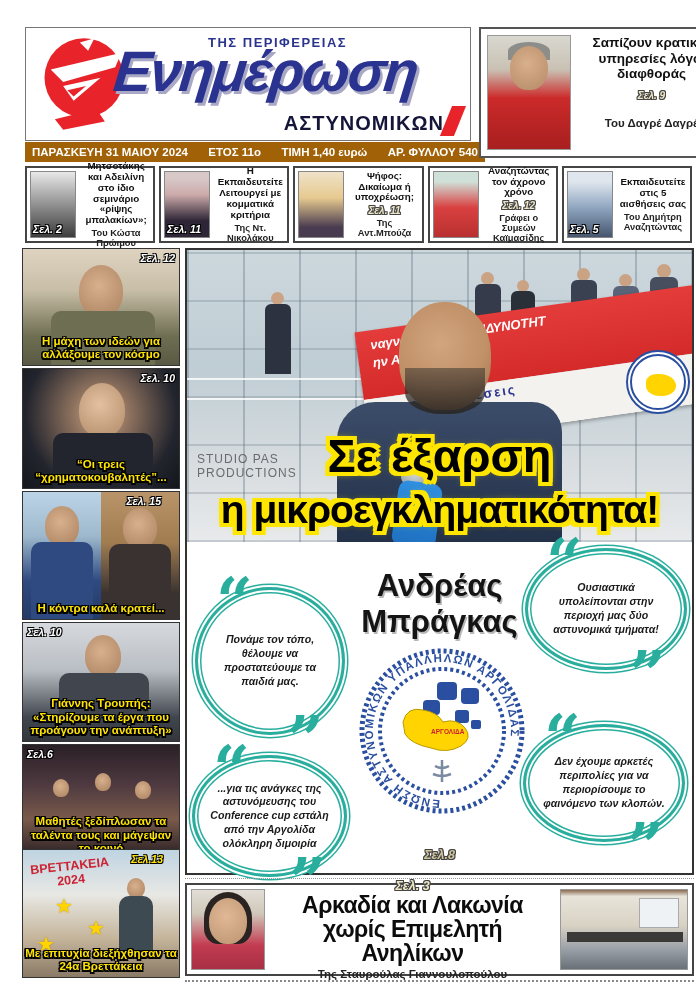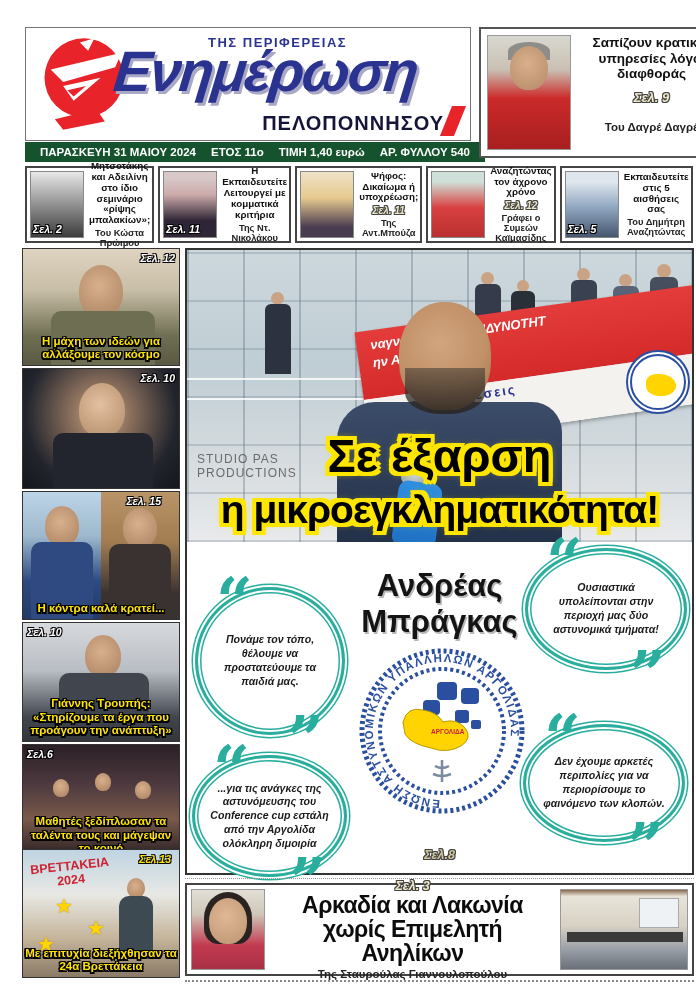--- a/index.html
+++ b/index.html
@@ -9,41 +9,41 @@
 
   
   .masthead { position:absolute; left:25px; top:27px; width:446px; height:114px; border:1px solid #777; background:#fff; }
   .m-logo { position:absolute; left:6px; top:4px; width:104px; height:104px; }
   .m-tagline { position:absolute; left:182px; top:7px; font-size:13px; font-weight:bold; color:#2b3390; letter-spacing:1.5px; }
   .m-title { position:absolute; left:88px; top:10px; font-size:57px; font-weight:bold; font-style:italic; color:#2b3390; transform:skewX(-6deg); text-shadow:3px 3px 0 #a9a9c6; letter-spacing:-2px; white-space:nowrap; }
   .m-sub { position:absolute; right:26px; top:84px; font-size:20px; font-weight:800; color:#15153a; letter-spacing:1px; }
   .m-slash { position:absolute; right:10px; top:78px; width:14px; height:30px; background:#e8232a; transform:skewX(-22deg); }
 
   
-  .datebar { position:absolute; left:25px; top:142px; width:460px; height:20px; background:#14532d; color:#fff; font-size:11.5px; font-weight:bold; display:flex; align-items:center; justify-content:space-between; padding:0 15px; white-space:nowrap; }
+  .datebar { position:absolute; left:25px; top:142px; width:460px; height:20px; background:#a16207; color:#fff; font-size:11.5px; font-weight:bold; display:flex; align-items:center; justify-content:space-between; padding:0 7px; white-space:nowrap; }
 
   
   .tr-box { position:absolute; left:479px; top:27px; width:251px; height:131px; border:2px solid #555; background:#fff; display:flex; }
   .tr-photo { width:84px; height:115px; margin:6px 4px 6px 6px; background:linear-gradient(180deg,#d8d8d0 0%,#c9c0b2 30%,#cc2a2a 55%,#a81f1f 100%); border:1px solid #999; position:relative; }
   .tr-photo .head { position:absolute; left:22px; top:10px; width:38px; height:44px; border-radius:50% 50% 46% 46%; background:radial-gradient(circle at 45% 40%,#d9b08c,#b58a66); }
   .tr-photo .hair { position:absolute; left:20px; top:6px; width:42px; height:18px; border-radius:50% 50% 0 0; background:#8d8d89; }
   .tr-text { flex:1; display:flex; flex-direction:column; align-items:center; text-align:center; padding:6px 4px; }
   .tr-title { font-size:13.5px; font-weight:800; line-height:1.15; color:#111; }
   .tr-page { margin-top:8px; }
   .tr-byline { margin-top:16px; font-size:11.5px; font-weight:bold; color:#222; line-height:1.2; }
 
-  .pg-outline { font-style:italic; font-weight:bold; font-size:13px; color:#efe8c8;
+  .pg-outline { font-style:italic; font-weight:bold; font-size:10px; color:#efe8c8;
     text-shadow:-1px -1px 0 #444,1px -1px 0 #444,-1px 1px 0 #444,1px 1px 0 #444,0 1px 0 #444,0 -1px 0 #444,1px 0 0 #444,-1px 0 0 #444; }
   .pg-photo { position:absolute; font-style:italic; font-weight:bold; font-size:10.5px; color:#fff;
     text-shadow:-1px -1px 0 #000,1px -1px 0 #000,-1px 1px 0 #000,1px 1px 0 #000; }
 
   
   .teasers { position:absolute; left:25px; top:166px; width:667px; height:77px; display:flex; gap:4px; }
   .tz { flex:1; border:2px solid #444; background:#fff; display:flex; position:relative; }
-  .tz-photo { width:54px; margin:3px; border:1px solid #888; position:relative; flex:none; }
+  .tz-photo { width:46px; margin:3px; border:1px solid #888; position:relative; flex:none; }
   .tz-text { flex:1; display:flex; flex-direction:column; justify-content:center; align-items:center; text-align:center; padding:2px 2px; }
   .tz-title { font-size:9.8px; font-weight:800; line-height:1.12; color:#111; }
   .tz-by { font-size:9.3px; margin-top:2px; color:#222; font-weight:600; }
   .tz-pg-inline { font-size:10px; margin-top:2px; }
   .ph1 { background:linear-gradient(180deg,#e8e8e8,#9a9a9a 45%,#3c3c3c); }
   .ph2 { background:linear-gradient(180deg,#d8c8c8 10%,#caa 35%,#2e2636 75%); }
   .ph3 { background:linear-gradient(180deg,#efe2c8,#e6c98f 40%,#4a3c50 85%); }
   .ph4 { background:linear-gradient(180deg,#cfe0d8 15%,#d94040 55%,#b93030); }
   .ph5 { background:linear-gradient(180deg,#dfe6ee 15%,#8fa6c0 55%,#46566e); }
 
@@ -128,21 +128,21 @@
     <svg class="m-logo" viewBox="0 0 100 100">
       <circle cx="50" cy="44" r="38" fill="#e8232a"></circle>
       <path d="M18 36 L86 20 L80 34 L30 48 Z" fill="#ffffff"></path>
       <path d="M30 52 L66 44 L40 66 Z" fill="#ffffff"></path>
       <path d="M34 56 L52 52 L40 62 Z" fill="#e8232a"></path>
       <path d="M22 84 L62 74 L70 86 L30 94 Z" fill="#e8232a"></path>
       <path d="M46 10 L60 6 L54 18 Z" fill="#ffffff"></path>
     </svg>
     <div class="m-tagline">ΤΗΣ ΠΕΡΙΦΕΡΕΙΑΣ</div>
     <div class="m-title">Ενημέρωση</div>
-    <div class="m-sub">ΠΕΛΟΠΟΝΝΗΣΟΥ</div>
+    <div class="m-sub">ΑΣΤΥΝΟΜΙΚΩΝ</div>
     <div class="m-slash"></div>
   </div>
 
   <div class="datebar">
     <span>ΠΑΡΑΣΚΕΥΗ 31 ΜΑΙΟΥ 2024</span>
     <span>ΕΤΟΣ 11ο</span>
     <span>ΤΙΜΗ 1,40 ευρώ</span>
     <span>ΑΡ. ΦΥΛΛΟΥ 540</span>
   </div>
 
@@ -208,20 +208,21 @@
     <span class="pg-photo" style="right:4px;top:3px;">Σελ. 12</span>
     <div class="head-sil" style="left:56px;top:16px;width:44px;height:52px;"></div>
     <div class="body-sil" style="left:28px;top:62px;width:104px;height:56px;background:#6e6e52;"></div>
     <div class="cap">Η μάχη των ιδεών για αλλάξουμε τον κόσμο</div>
   </div>
 
   <div class="lc lc2">
     <span class="pg-photo" style="right:4px;top:3px;">Σελ. 10</span>
     <div class="head-sil" style="left:56px;top:14px;width:46px;height:54px;background:radial-gradient(circle at 45% 40%,#e3c0a0,#b08a68);"></div>
     <div class="body-sil" style="left:30px;top:64px;width:100px;height:56px;background:#23252e;"></div>
+    <div class="cap">“Οι τρεις “χρηματοκουβαλητές”...</div>
   </div>
 
   <div class="lc lc3">
     <div class="half l">
       <div class="head-sil" style="left:22px;top:14px;width:34px;height:40px;"></div>
       <div class="body-sil" style="left:8px;top:50px;width:62px;height:78px;background:#2e4a80;"></div>
     </div>
     <div class="half r">
       <div class="head-sil" style="left:22px;top:16px;width:34px;height:40px;"></div>
       <div class="body-sil" style="left:8px;top:52px;width:62px;height:76px;background:#3a3230;"></div>
@@ -239,21 +240,21 @@
 
   <div class="lc lc5">
     <span class="pg-photo" style="left:4px;top:3px;">Σελ.6</span>
     <div class="head-sil" style="left:30px;top:34px;width:16px;height:18px;"></div>
     <div class="head-sil" style="left:72px;top:28px;width:16px;height:18px;"></div>
     <div class="head-sil" style="left:112px;top:36px;width:16px;height:18px;"></div>
     <div class="cap">Μαθητές ξεδίπλωσαν τα ταλέντα τους και μάγεψαν το κοινό</div>
   </div>
 
   <div class="lc lc6">
-    <span class="pg-photo" style="right:8px;top:3px;color:#ffe400;">Σελ.13</span>
+    <span class="pg-photo" style="right:16px;top:3px;color:#ffe400;">Σελ.13</span>
     <div class="banner-bretakia">
       <span>ΒΡΕΤΤΑΚΕΙΑ</span><br>
       <span>2024</span>
     </div>
     <span class="star-icon" style="left:32px;top:44px;">★</span>
     <span class="star-icon" style="left:64px;top:66px;">★</span>
     <span class="star-icon" style="left:14px;top:82px;">★</span>
     <div class="head-sil" style="left:104px;top:28px;width:18px;height:20px;"></div>
     <div class="body-sil" style="left:96px;top:46px;width:34px;height:60px;background:#3e4a52;"></div>
     <div class="cap">Με επιτυχία διεξήχθησαν τα 24α Βρεττάκεια</div>

